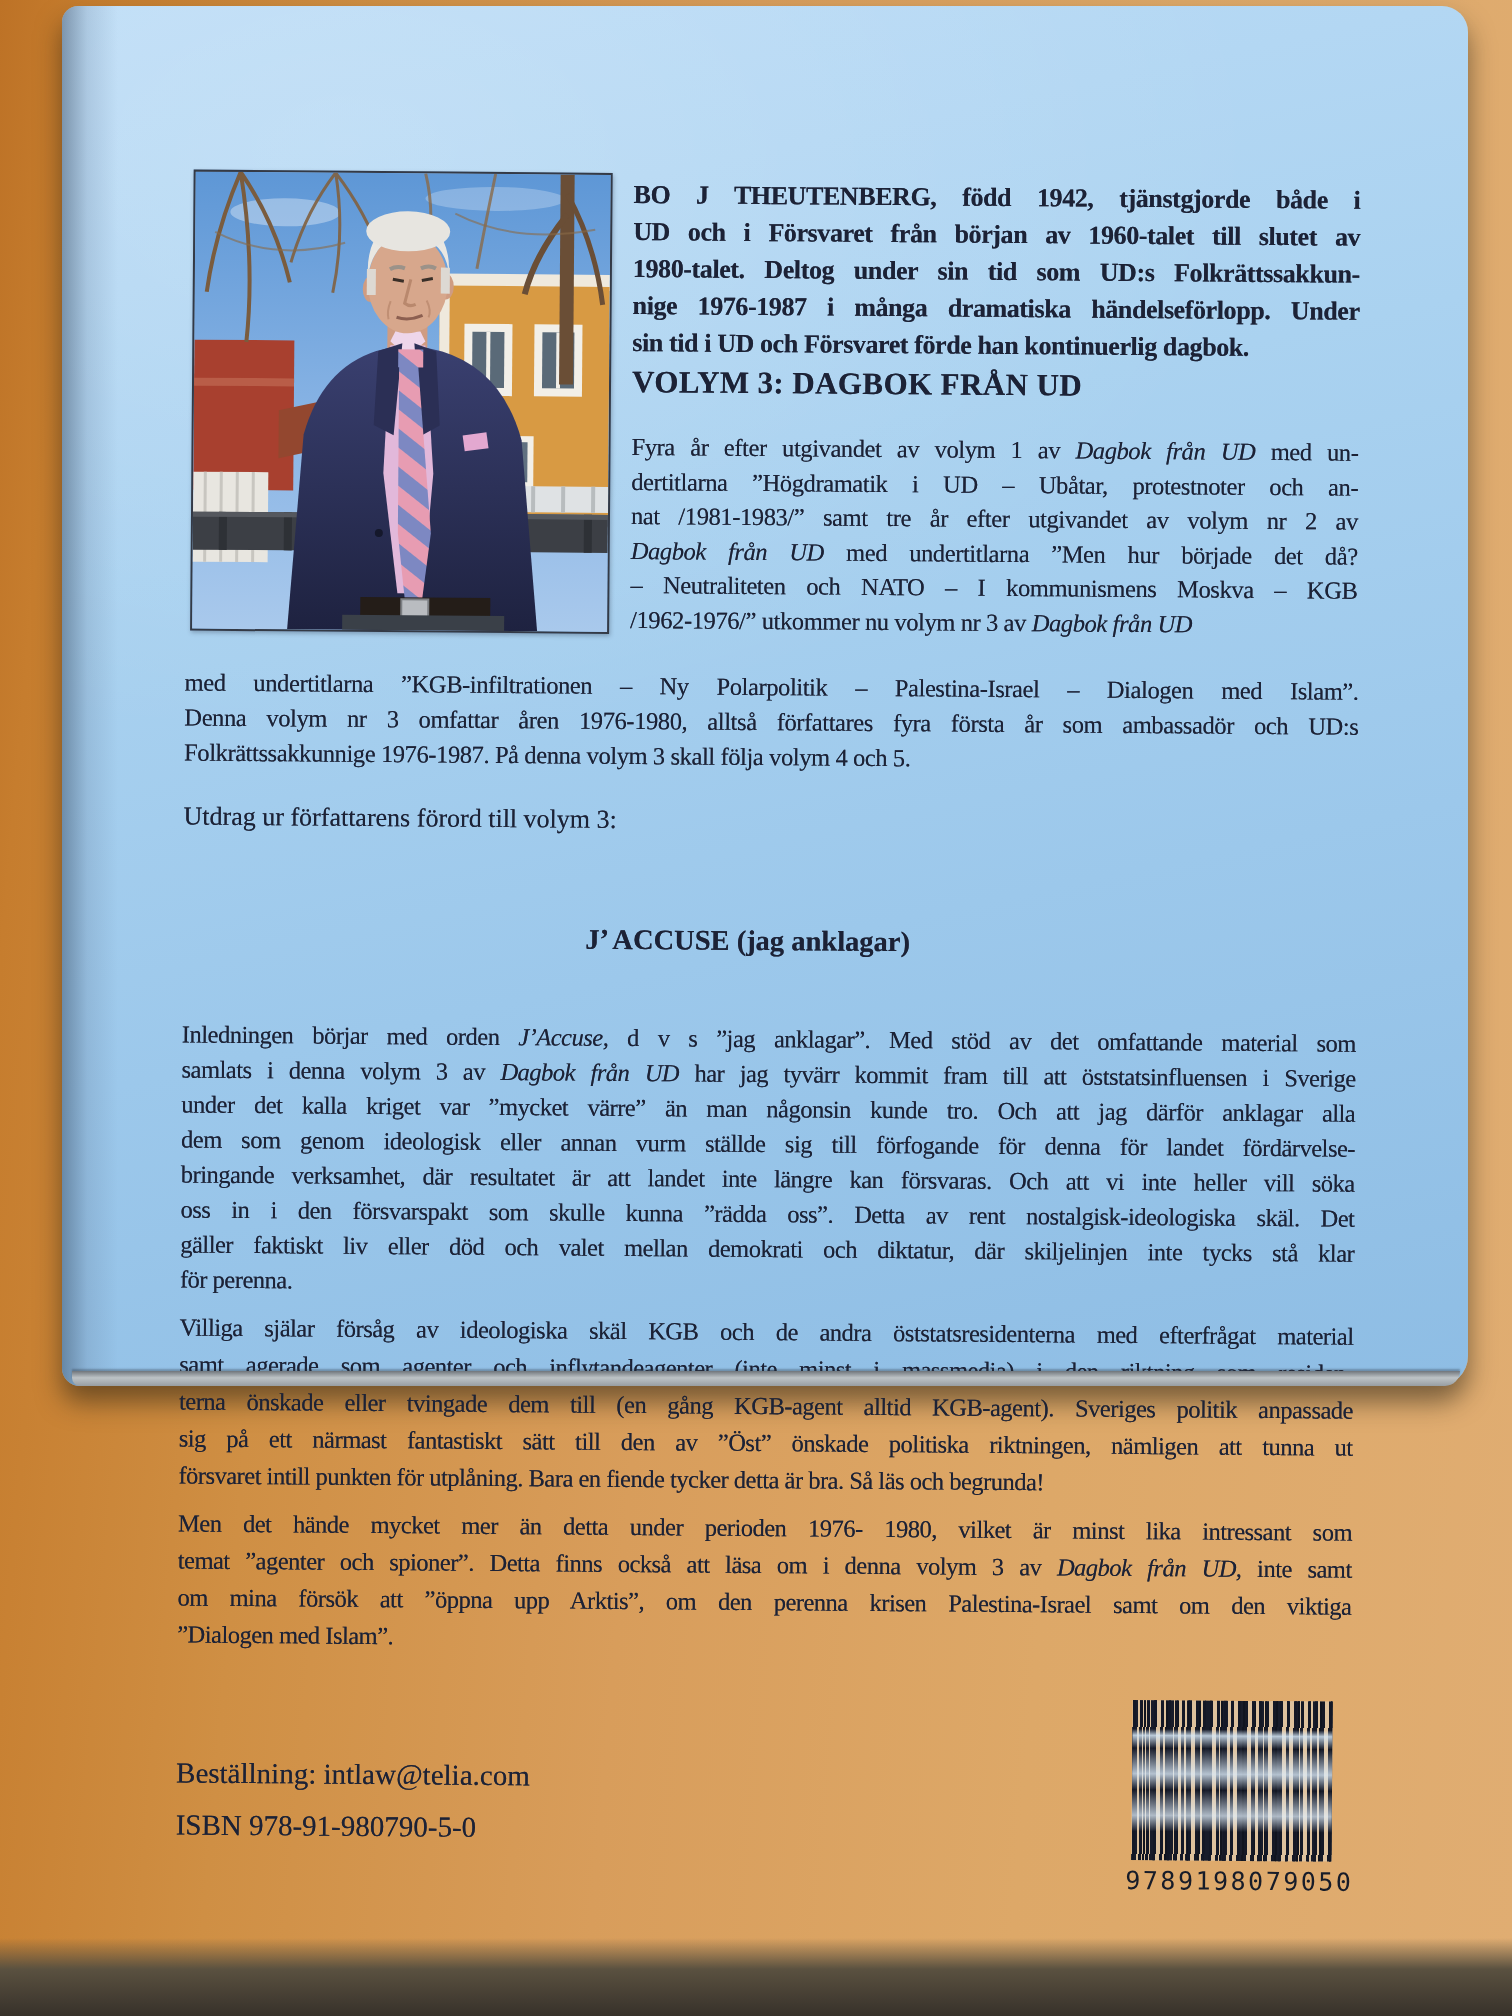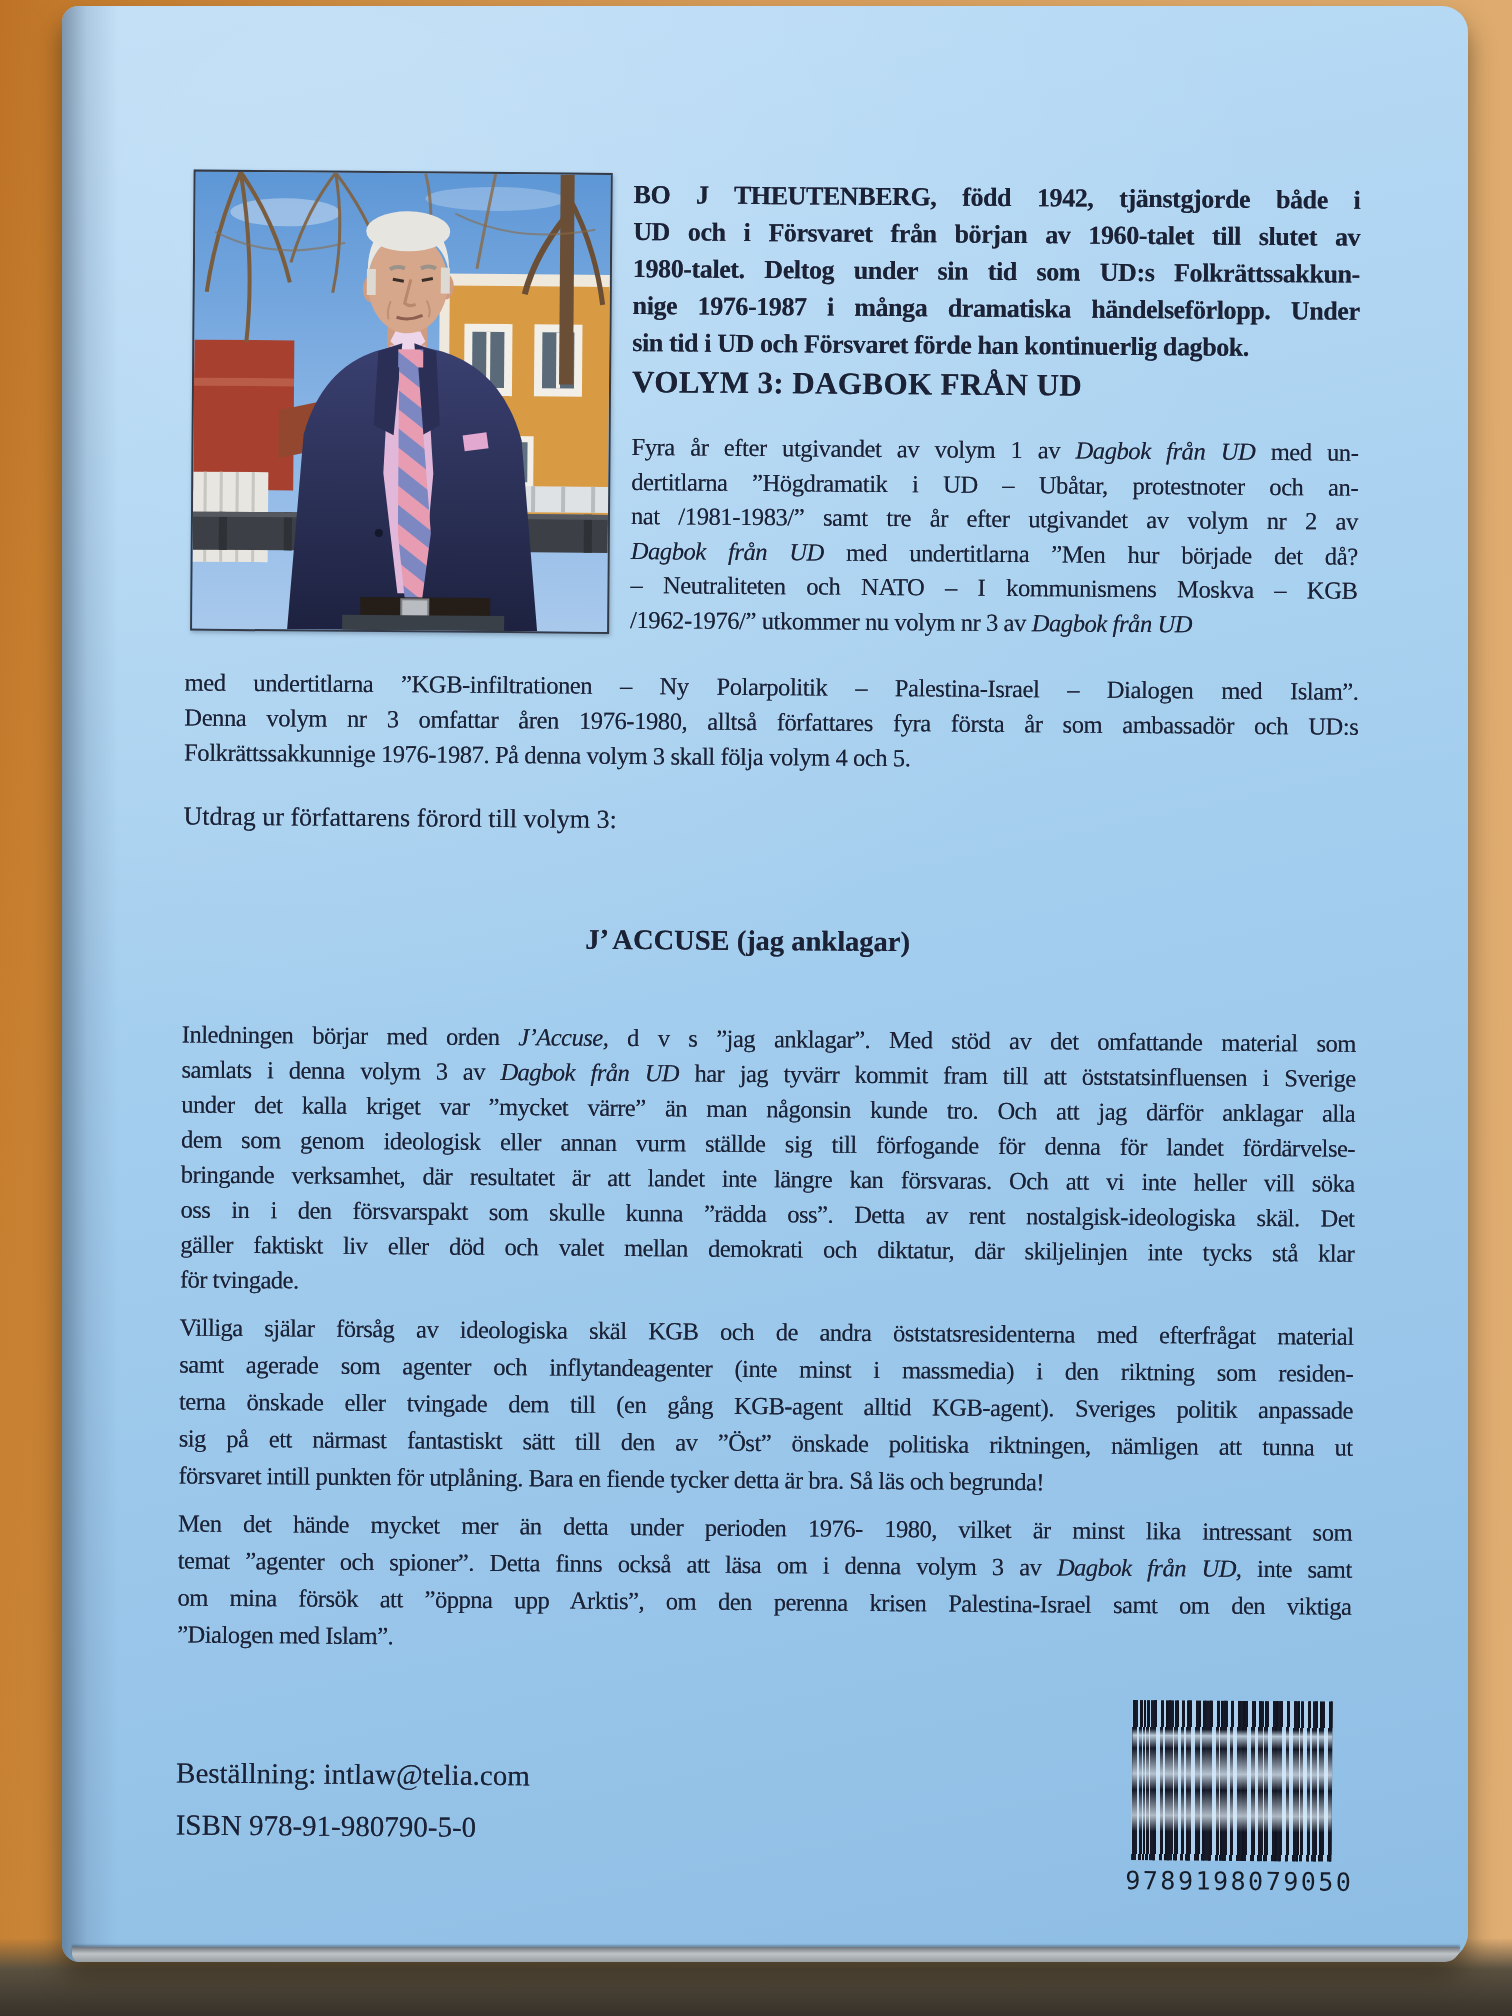--- a/index.html
+++ b/index.html
@@ -6,21 +6,21 @@
   body{
     width:1512px;height:2016px;position:relative;overflow:hidden;
     background:linear-gradient(95deg,#bd7226 0%,#c67d2e 5%,#cf8f44 22%,#d89d5b 45%,#dda868 70%,#e0ad72 100%);
     font-family:"Liberation Serif","DejaVu Serif",serif;
   }
   .table-shadow{
     position:absolute;left:0;right:0;top:1938px;height:78px;
     background:linear-gradient(180deg,rgba(80,70,50,0) 0%,#5a5140 40%,#37312a 100%);
   }
   .book{
-    position:absolute;left:62px;top:6px;width:1406px;height:1956px;
+    position:absolute;left:62px;top:6px;width:1406px;height:1380px;
     border-radius:16px 26px 30px 18px;
     background:
       radial-gradient(120% 80% at 20% 10%,rgba(255,255,255,.16),transparent 55%),
       linear-gradient(168deg,#bcdcf6 0%,#aad2f0 35%,#9cc8eb 65%,#8ebde4 100%);
     box-shadow:0 16px 26px rgba(40,32,18,.55);
   }
   .spine-shade{
     position:absolute;left:0;top:0;bottom:0;width:56px;border-radius:16px 0 0 18px;
     background:linear-gradient(90deg,rgba(56,76,100,.5),rgba(96,120,150,.22) 45%,rgba(120,150,180,0));
   }
@@ -191,21 +191,21 @@
     <h3 class="jaccuse">J’ ACCUSE (jag anklagar)</h3>
 
     <div class="para p1 just">
         <div class="tline"><span>Inledningen börjar med orden </span><span class="it">J’Accuse,</span><span> d v s ”jag anklagar”. Med stöd av det omfattande material som</span></div>
         <div class="tline"><span>samlats i denna volym 3 av </span><span class="it">Dagbok från UD</span><span> har jag tyvärr kommit fram till att öststatsinfluensen i Sverige</span></div>
         <div class="tline"><span>under det kalla kriget var ”mycket värre” än man någonsin kunde tro. Och att jag därför anklagar alla</span></div>
         <div class="tline"><span>dem som genom ideologisk eller annan vurm ställde sig till förfogande för denna för landet fördärvelse-</span></div>
         <div class="tline"><span>bringande verksamhet, där resultatet är att landet inte längre kan försvaras. Och att vi inte heller vill söka</span></div>
         <div class="tline"><span>oss in i den försvarspakt som skulle kunna ”rädda oss”. Detta av rent nostalgisk-ideologiska skäl. Det</span></div>
         <div class="tline"><span>gäller faktiskt liv eller död och valet mellan demokrati och diktatur, där skiljelinjen inte tycks stå klar</span></div>
-        <div class="tline last"><span>för tvingade.</span></div>
+        <div class="tline last"><span>för perenna.</span></div>
       </div>
     <div class="para p2 just">
         <div class="tline"><span>Villiga själar försåg av ideologiska skäl KGB och de andra öststatsresidenterna med efterfrågat material</span></div>
         <div class="tline"><span>samt agerade som agenter och inflytandeagenter (inte minst i massmedia) i den riktning som residen-</span></div>
         <div class="tline"><span>terna önskade eller tvingade dem till (en gång KGB-agent alltid KGB-agent). Sveriges politik anpassade</span></div>
         <div class="tline"><span>sig på ett närmast fantastiskt sätt till den av ”Öst” önskade politiska riktningen, nämligen att tunna ut</span></div>
         <div class="tline last"><span>försvaret intill punkten för utplåning. Bara en fiende tycker detta är bra. Så läs och begrunda!</span></div>
       </div>
     <div class="para p3 just">
         <div class="tline"><span>Men det hände mycket mer än detta under perioden 1976- 1980, vilket är minst lika intressant som</span></div>

